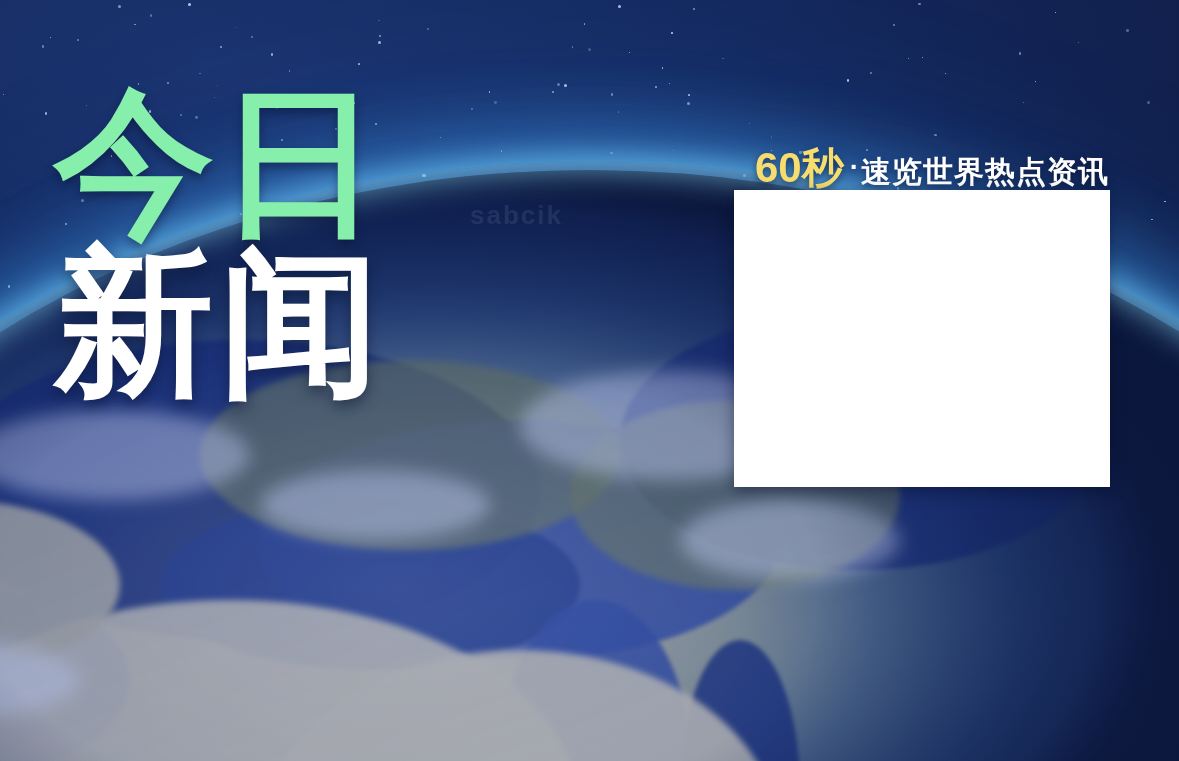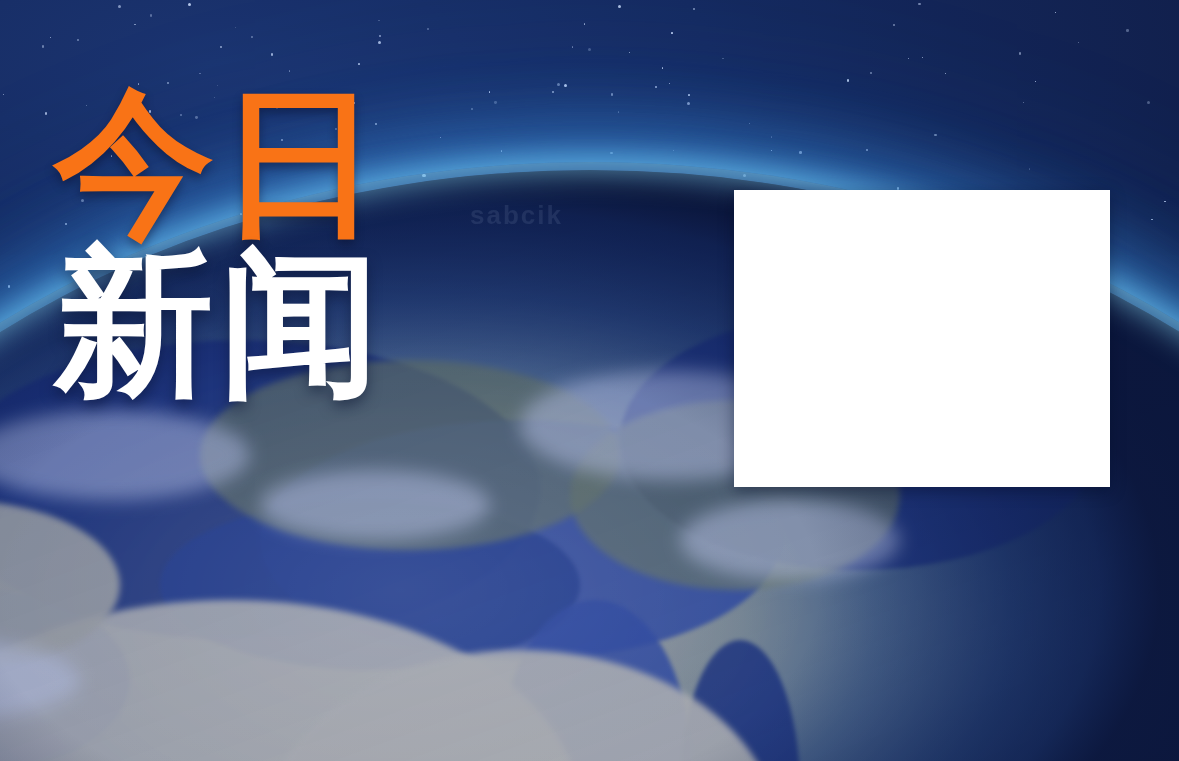--- a/index.html
+++ b/index.html
@@ -73,21 +73,21 @@
                 0 0 70px 26px rgba(60,150,230,.38);
     pointer-events:none;
   }
 
   
   .title-block { position:absolute; left:54px; top:86px; z-index:6; }
   .title-line {
     font-size:160px; line-height:.96; font-weight:bold;
     letter-spacing:6px; white-space:nowrap;
   }
-  .title-jin { color:#f97316; text-shadow:0 5px 10px rgba(8,16,45,.45); }
+  .title-jin { color:#86efac; text-shadow:0 5px 10px rgba(8,16,45,.45); }
   .title-news { color:#ffffff; margin-top:6px; text-shadow:0 6px 14px rgba(8,16,45,.5); }
 
   
   .date-badge {
     position:absolute; right:70px; top:63px; z-index:7;
     background:#ffffff; color:#1c2f6e;
     font-size:27px; font-weight:bold; letter-spacing:.5px;
     padding:4px 14px 6px; border-radius:9px;
     box-shadow:0 2px 6px rgba(0,0,0,.25);
   }
@@ -335,18 +335,21 @@
   <div class="limb"></div>
 
   <div class="watermark">sabcik</div>
 
   <div class="title-block">
     <div class="title-line title-jin">今日</div>
     <div class="title-line title-news">新闻</div>
   </div>
 
 
+  <div class="tagline">
+    <span class="sec">60秒</span><span class="dot">·</span><span class="txt">速览世界热点资讯</span>
+  </div>
 
   <div class="card">
   </div>
 
 
 </div>
 
 </body></html>

